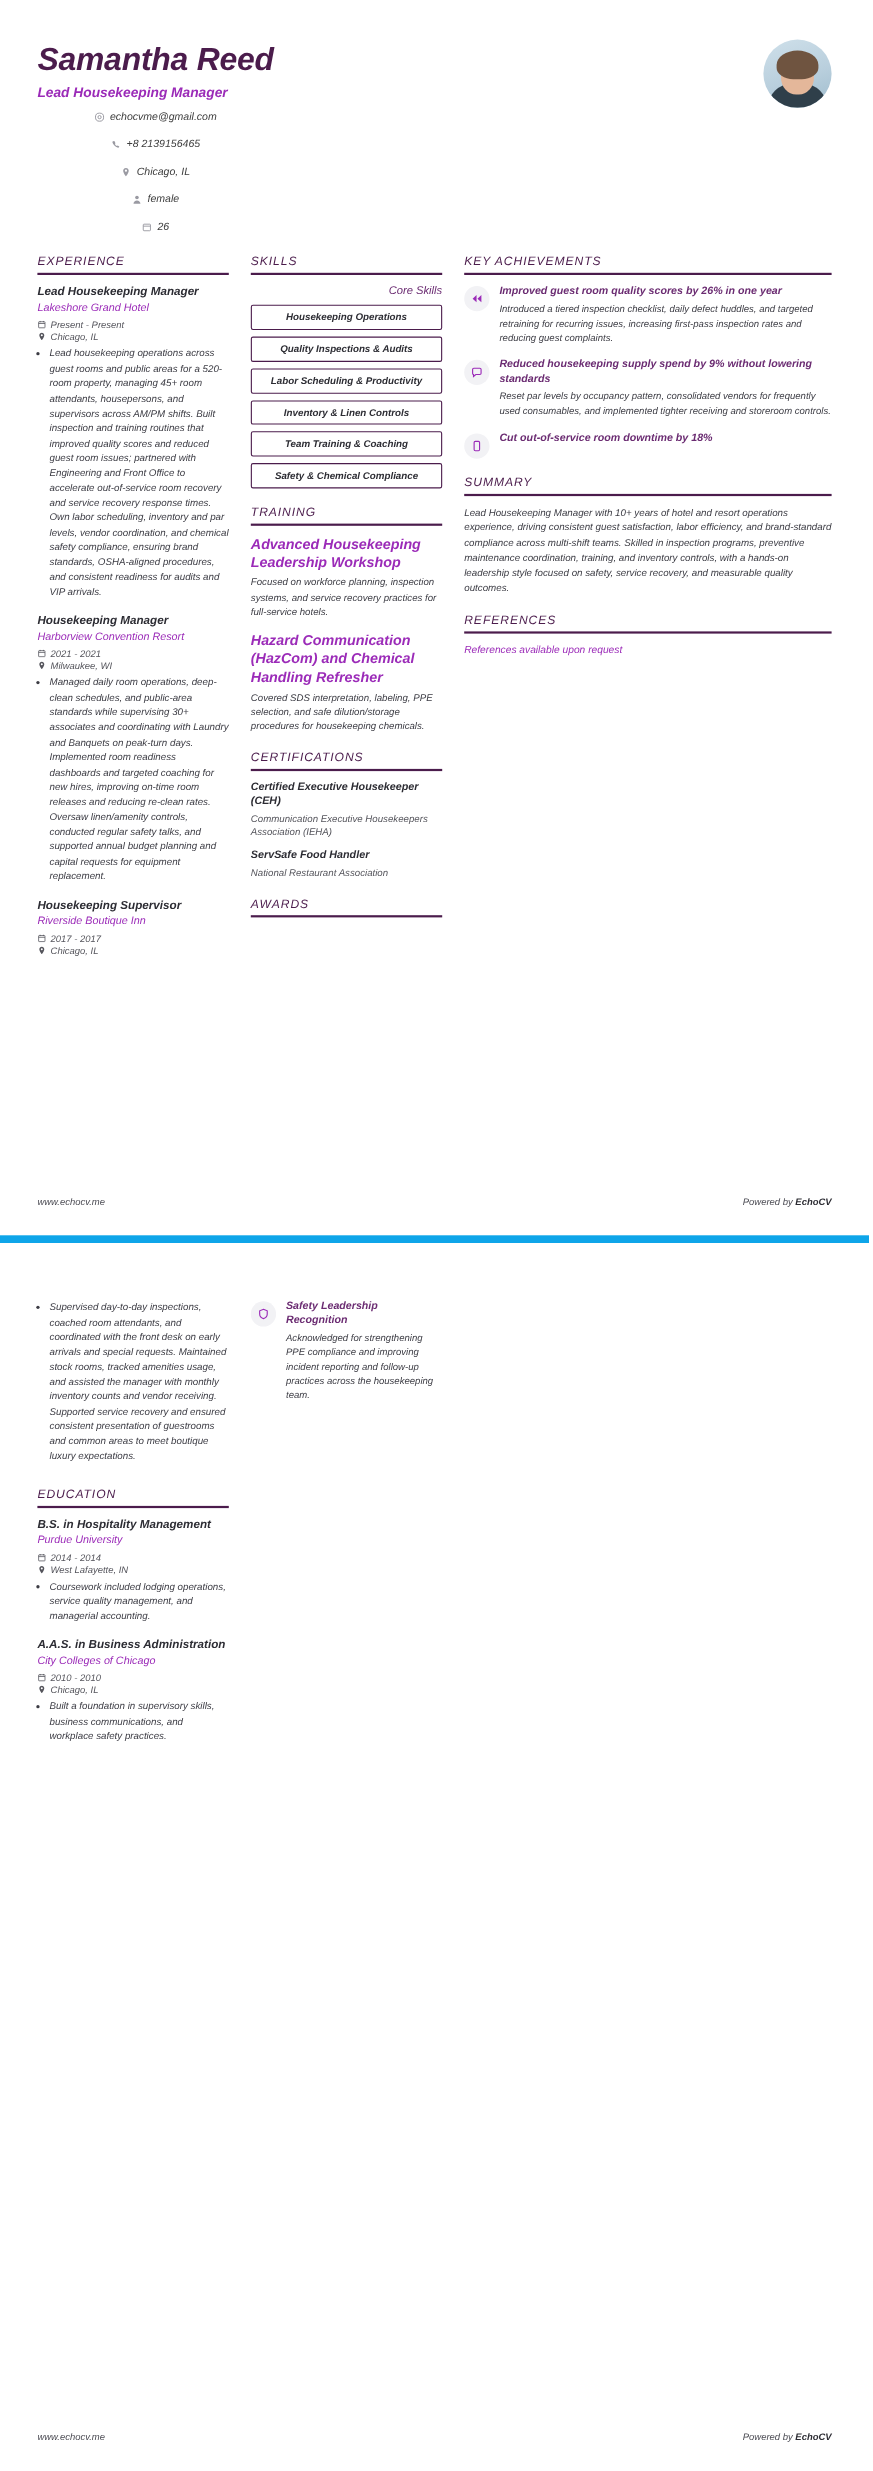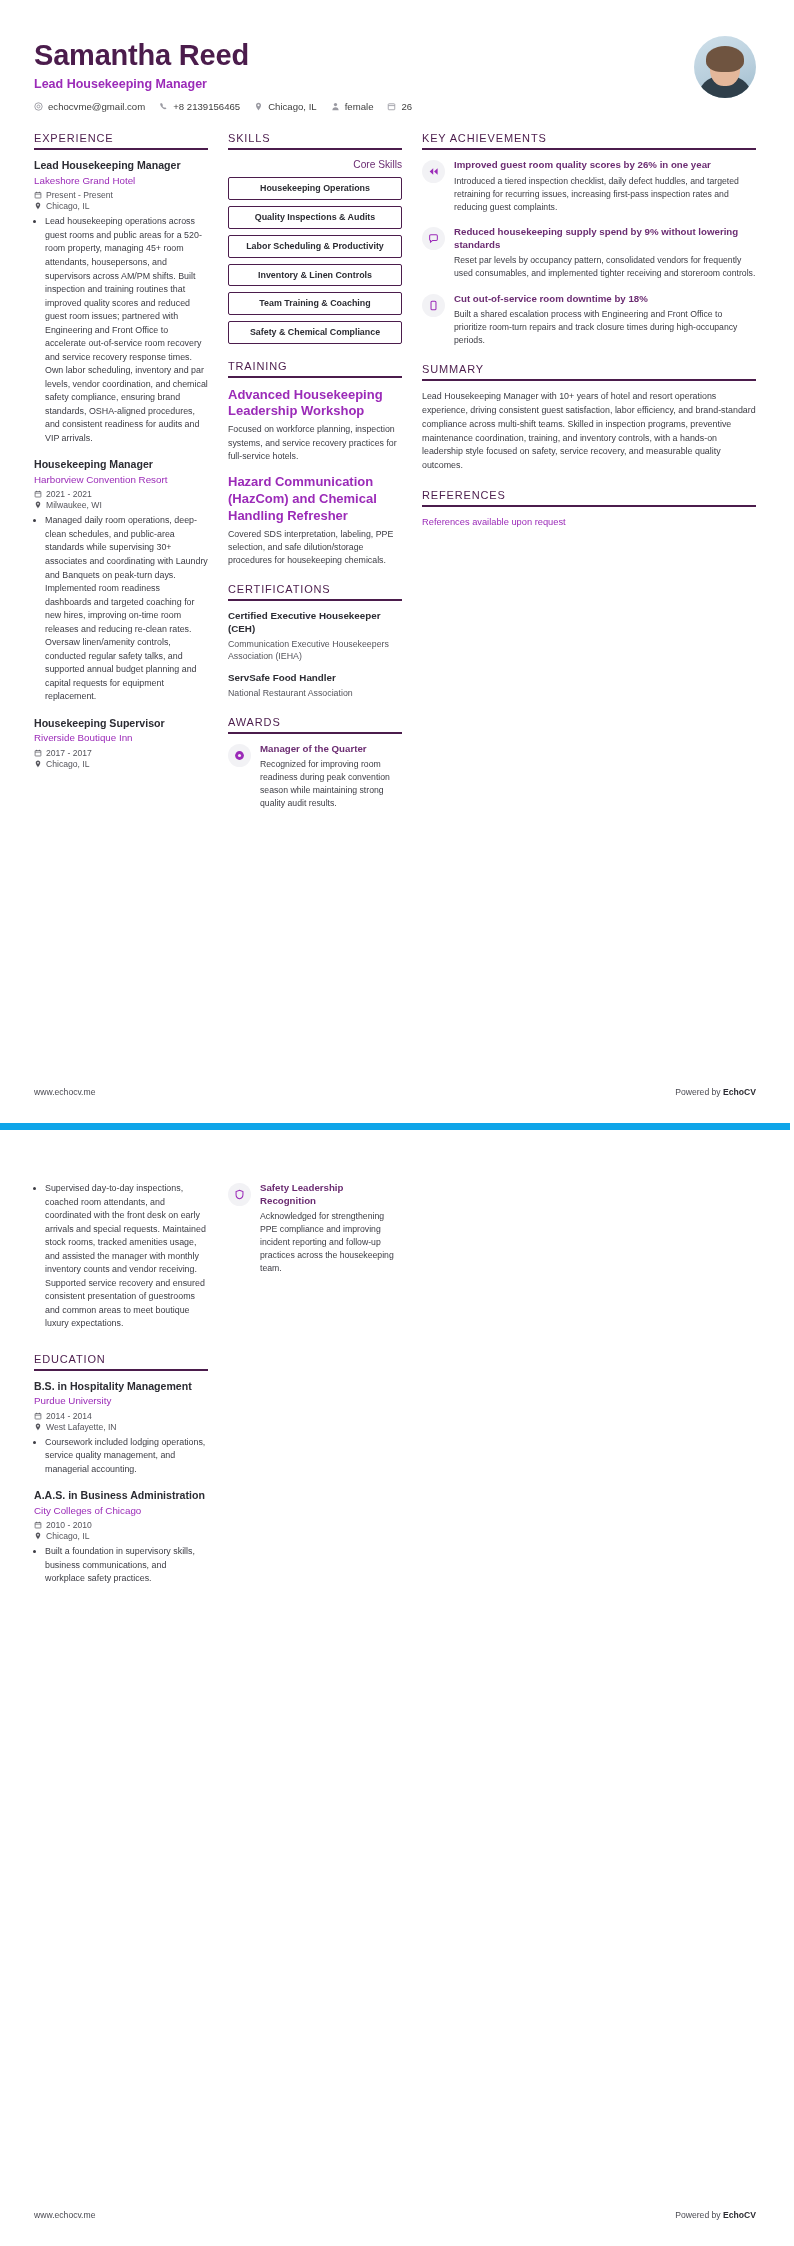--- a/index.html
+++ b/index.html
@@ -11,34 +11,35 @@
     color: #3a3a3a;
     -webkit-font-smoothing: antialiased;
   }
   .page {
     position: relative;
     width: 790px;
     height: 1123px;
     background: #ffffff;
     padding: 34px 34px 0 34px;
     overflow: hidden;
+    font-style: italic;
   }
   .page + .page { border-top: 7px solid #0ea5e9; }
 
   
   .header { display: flex; justify-content: space-between; align-items: flex-start; }
   .hdr-left { padding-top: 6px; }
   .name {
     font-size: 29px; font-weight: bold; color: #4b1c4c;
     letter-spacing: -0.2px; line-height: 1.05; margin: 0 0 7px 0;
   }
   .role {
     font-size: 12.5px; font-weight: bold; color: #9b2bb8; margin: 0 0 10px 0;
   }
-  .contacts { display: flex; flex-wrap: wrap; align-items: center; gap: 14px; }
+  .contacts { display: flex; flex-wrap: wrap; align-items: center; gap: 14px; flex-direction: column; }
   .contact { display: flex; align-items: center; gap: 5px; font-size: 9.6px; color: #3e3e3e; }
   .contact .ci { width: 9px; height: 9px; flex: 0 0 9px; color:#9a9aa2; display:inline-flex; align-items:center; justify-content:center; }
   .contact .ci svg { width: 9px; height: 9px; display:block; }
   .avatar {
     width: 62px; height: 62px; border-radius: 50%; overflow: hidden;
     flex: 0 0 62px; margin-top: 2px;
     background: linear-gradient(160deg,#cfe0ea 0%, #b9cfdd 55%, #9fbccd 100%);
     position: relative;
   }
   .avatar .face {
@@ -296,32 +297,20 @@
         <div class="sect-rule"></div>
         <div class="c-title">Certified Executive Housekeeper (CEH)</div>
         <div class="c-org">Communication Executive Housekeepers Association (IEHA)</div>
         <div class="c-title">ServSafe Food Handler</div>
         <div class="c-org">National Restaurant Association</div>
       </div>
 
       <div class="sect">
         <div class="sect-title">AWARDS</div>
         <div class="sect-rule"></div>
-        <div class="ach">
-          <div class="chip">
-            <svg viewBox="0 0 16 16" fill="#9b2bb8">
-                <circle cx="8" cy="8" r="6.4"></circle>
-                <circle cx="8" cy="8" r="2.2" fill="#f2f2f5"></circle>
-              </svg>
-          </div>
-          <div class="ach-body">
-            <div class="ach-title">Manager of the Quarter</div>
-            <div class="ach-desc">Recognized for improving room readiness during peak convention season while maintaining strong quality audit results.</div>
-          </div>
-        </div>
       </div>
 
     </div>
 
     <div class="col-right">
 
       <div class="sect">
         <div class="sect-title">KEY ACHIEVEMENTS</div>
         <div class="sect-rule"></div>
 
@@ -350,21 +339,20 @@
         </div>
 
         <div class="ach">
           <div class="chip">
             <svg viewBox="0 0 16 16" fill="none" stroke="#9b2bb8" stroke-width="1.5">
                 <rect x="4.4" y="1.8" width="7.2" height="12.4" rx="1.5"></rect>
               </svg>
           </div>
           <div class="ach-body">
             <div class="ach-title">Cut out-of-service room downtime by 18%</div>
-            <div class="ach-desc">Built a shared escalation process with Engineering and Front Office to prioritize room-turn repairs and track closure times during high-occupancy periods.</div>
           </div>
         </div>
       </div>
 
       <div class="sect">
         <div class="sect-title">SUMMARY</div>
         <div class="sect-rule"></div>
         <div class="summary-text">Lead Housekeeping Manager with 10+ years of hotel and resort operations experience, driving consistent guest satisfaction, labor efficiency, and brand-standard compliance across multi-shift teams. Skilled in inspection programs, preventive maintenance coordination, training, and inventory controls, with a hands-on leadership style focused on safety, service recovery, and measurable quality outcomes.</div>
       </div>
 

